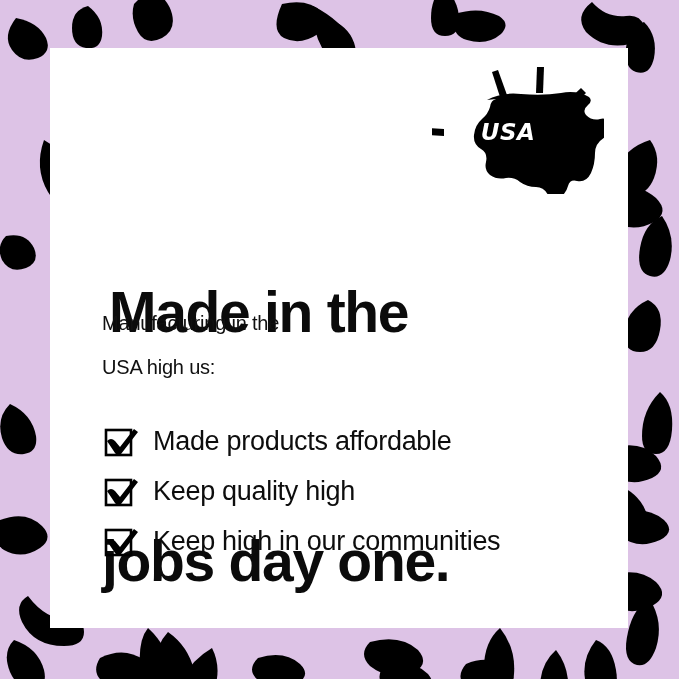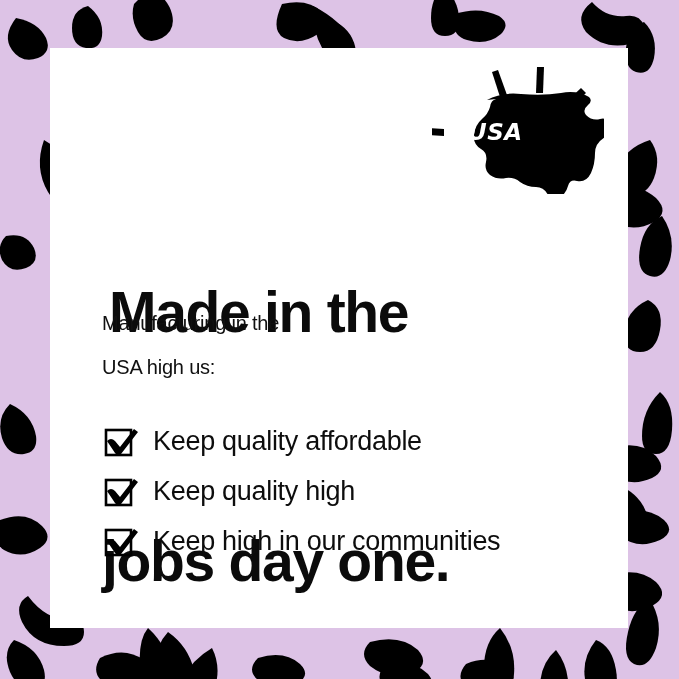--- a/index.html
+++ b/index.html
@@ -66,20 +66,21 @@
     width: 172px;
     height: 130px;
     pointer-events: none;
   }
   #usa-stamp svg { display: block; width: 172px; height: 130px; }
   #usa-label-text {
     position: absolute;
     left: 36px;
     top: 55px;
     width: 80px;
+    text-align: center;
     font-size: 23px;
     font-weight: 700;
     font-style: italic;
     letter-spacing: 0.5px;
     color: #ffffff;
     font-family: "DejaVu Sans", sans-serif;
   }
 
   
   #intro {
@@ -238,21 +239,21 @@
     </p>
 
     <ul id="checklist">
       <li class="check-row">
         <span class="check-box">
           <svg viewBox="0 0 34 34" aria-hidden="true">
             <rect x="3" y="6" width="25" height="25" fill="none" stroke="#000000" stroke-width="2.6"></rect>
             <path d="M4 17 q4 -4 8 0 l5 6 l14 -18 l4 3 l-17 22 q-3 3 -6 -1 z" fill="#000000"></path>
           </svg>
         </span>
-        <span class="check-label">Keep quality affordable</span>
+        <span class="check-label">Made products affordable</span>
       </li>
       <li class="check-row">
         <span class="check-box">
           <svg viewBox="0 0 34 34" aria-hidden="true">
             <rect x="3" y="6" width="25" height="25" fill="none" stroke="#000000" stroke-width="2.6"></rect>
             <path d="M4 17 q4 -4 8 0 l5 6 l14 -18 l4 3 l-17 22 q-3 3 -6 -1 z" fill="#000000"></path>
           </svg>
         </span>
         <span class="check-label">Keep quality high</span>
       </li>

